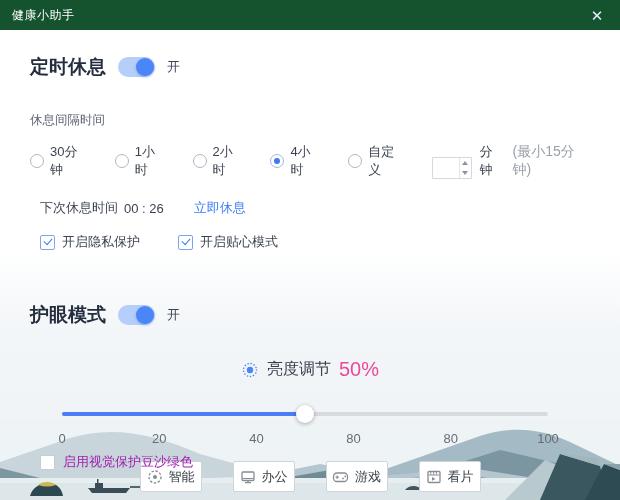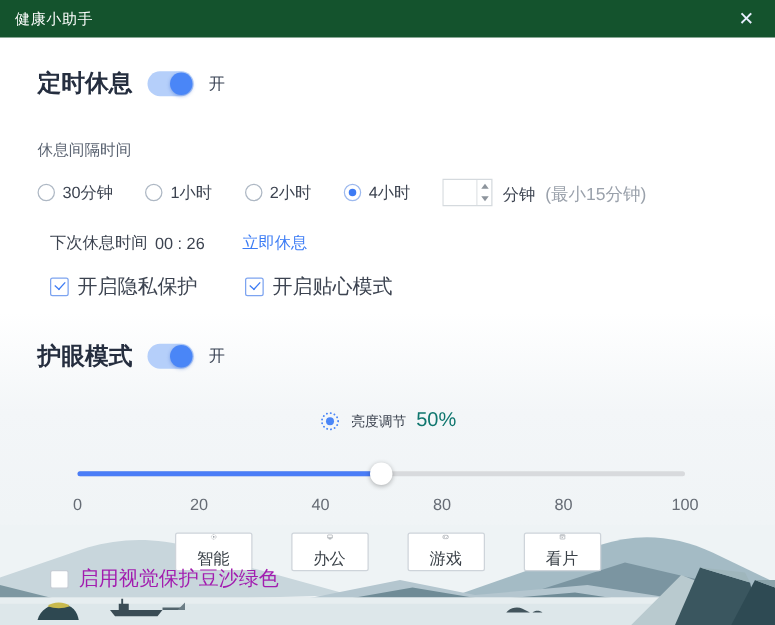--- a/index.html
+++ b/index.html
@@ -53,41 +53,41 @@
   .next-label, .next-time { color:#3c4350; }
   .link { color:#3c7cf5; cursor:pointer; margin-left:24px; }
   
   .check-row { margin-top:16px; margin-left:10px; display:flex; align-items:center; gap:38px; }
   .check-item { display:flex; align-items:center; gap:7px; cursor:pointer; }
   .checkbox { width:15px; height:15px; border:1px solid #7da4f0; background:#fff; border-radius:2px;
     position:relative; flex:0 0 auto; }
   .checkbox.checked::after { content:""; position:absolute; left:3px; top:2px; width:7px; height:4px;
     border-left:1.6px solid #3d7bf4; border-bottom:1.6px solid #3d7bf4; transform:rotate(-48deg); }
   .checkbox.unchecked { border-color:#c6cdd5; }
-  .check-label { font-size:16px; color:#3c4350; }
-  
-  .eye-head { margin-top:32px; }
+  .check-label { font-size:13px; color:#3c4350; }
+  
+  .eye-head { margin-top:51px; }
   .bright-row { margin-top:30px; display:flex; align-items:center; justify-content:center; gap:8px; }
-  .bright-label { font-size:11px; color:#39404d; }
-  .bright-value { font-size:16px; color:#0f766e;text-align:center; }
+  .bright-label { font-size:16px; color:#39404d; }
+  .bright-value { font-size:20px; color:#ec4899;text-align:center; }
   
   .slider-wrap { margin-top:24px; margin-left:32px; width:486px; position:relative; height:18px; }
   .slider-track { position:absolute; left:0; right:0; top:7px; height:4px; border-radius:2px; background:#d8dadd; }
   .slider-fill { position:absolute; left:0; top:7px; height:4px; border-radius:2px; background:#4a7df7; }
   .slider-thumb { position:absolute; top:0; width:18px; height:18px; border-radius:50%;
     background:#fff; box-shadow:0 1px 4px rgba(0,0,0,.3); transform:translateX(-9px); cursor:pointer; }
   .scale-row { margin-top:8px; margin-left:32px; width:486px; position:relative; height:16px; }
   .scale-row span { position:absolute; transform:translateX(-50%); font-size:13px; color:#666c75; }
   .scale-row span:nth-child(1){left:0%} .scale-row span:nth-child(2){left:20%}
   .scale-row span:nth-child(3){left:40%} .scale-row span:nth-child(4){left:60%}
   .scale-row span:nth-child(5){left:80%} .scale-row span:nth-child(6){left:100%}
   
   .modes-row { margin-top:14px; display:flex; justify-content:center; gap:31px; }
   .mode-btn { width:62px; height:31px; background:#fff; border:1px solid #ced4da; border-radius:2px;
-    display:flex; align-items:center; justify-content:center; gap:6px; cursor:pointer;flex-direction:column; }
+    display:flex; align-items:center; justify-content:center; gap:6px; cursor:pointer; }
   .mode-btn .lbl { font-size:13px; color:#3a4148; }
   .mode-btn svg { display:block; }
   
   .footer-check { position:absolute; left:40px; top:453px; z-index:5; display:flex; align-items:center; gap:8px; cursor:pointer; }
   .footer-check .checkbox { background:#fff; }
   .footer-check .check-label { color:#a21caf; }
   .landscape { position:absolute; left:0; bottom:0; width:620px; height:80px; z-index:1; }
 </style>
 </head>
 <body>
@@ -118,20 +118,24 @@
       <span class="radio-circle"></span>
       <span class="radio-label">1小时</span>
     </span>
     <span class="radio-item">
       <span class="radio-circle"></span>
       <span class="radio-label">2小时</span>
     </span>
     <span class="radio-item selected">
       <span class="radio-circle"></span>
       <span class="radio-label">4小时</span>
+    </span>
+    <span class="radio-item">
+      <span class="radio-circle"></span>
+      <span class="radio-label">自定义</span>
     </span>
     <span class="custom-wrap">
       <span class="spin-box">
         <input value="" style="">
         <span class="spinners">
           <span>
               <i class="arr-up"></i>
             </span>
           <span>
               <i class="arr-dn"></i>

